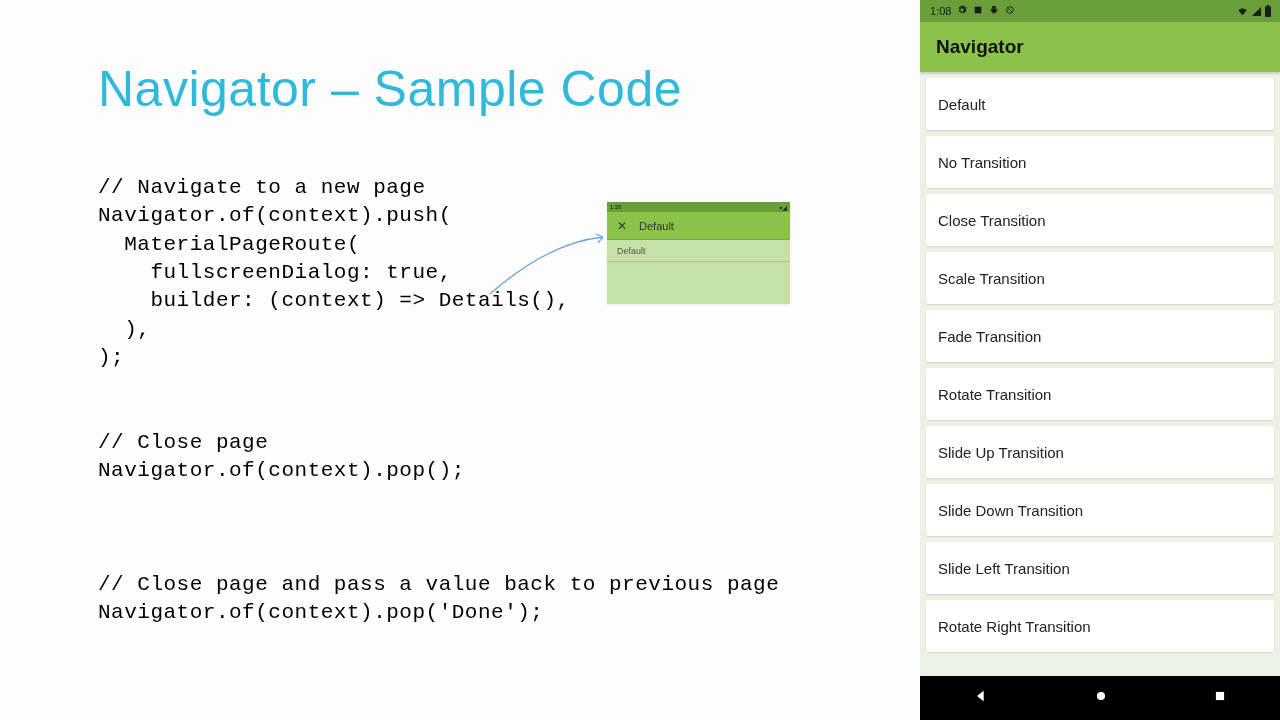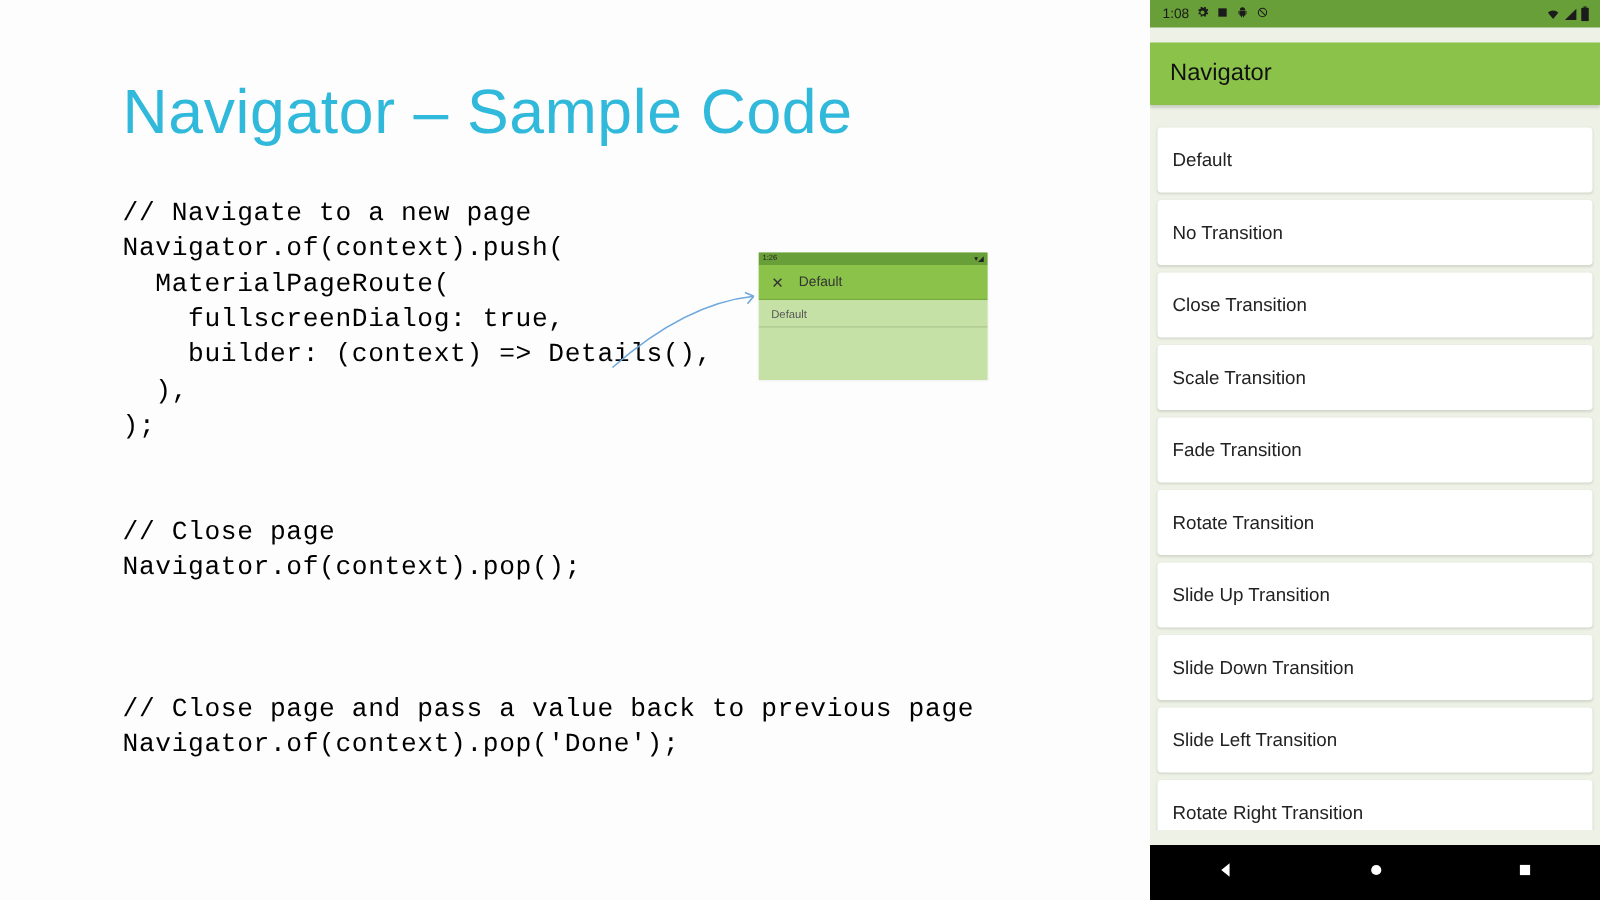--- a/index.html
+++ b/index.html
@@ -12,21 +12,21 @@
     height: 720px;
     background: #fdfdfd;
     padding: 60px 0 0 98px;
     position: relative;
   }
   .slide-title {
     font-size: 50px;
     font-weight: 300;
     color: #30b9da;
     letter-spacing: 0.5px;
-    margin-bottom: 40px;
+    margin-bottom: 56px;
   }
   .code-block {
     white-space: pre;
     font-family: "Courier New", Courier, monospace;
     font-size: 21px;
     color: #000000;
     line-height: 1.35;
     letter-spacing: 0.5px;
   }
 
@@ -82,21 +82,20 @@
     pointer-events: none;
   }
 
   
   .phone {
     width: 360px;
     height: 720px;
     background: #eef2e6;
     display: flex;
     flex-direction: column;
-    gap: 12px;
   }
   .status-bar {
     height: 22px;
     background: #689f38;
     display: flex;
     align-items: center;
     justify-content: space-between;
     padding: 0 8px 0 10px;
     font-size: 11px;
     color: #1b1b1b;
@@ -105,21 +104,21 @@
   .status-right { display: flex; align-items: center; gap: 2px; }
   .status-right svg { display:block; }
 
   .app-bar {
     height: 50px;
     background: #8bc34a;
     display: flex;
     align-items: center;
     padding: 0 16px;
     font-size: 19px;
-    font-weight: 400;
+    font-weight: 700;
     color: #111;
     box-shadow: 0 2px 2px rgba(0,0,0,0.15);
   }
 
   .list-area {
     flex: 1;
     padding: 6px;
     overflow: hidden;
   }
   .list-item {

